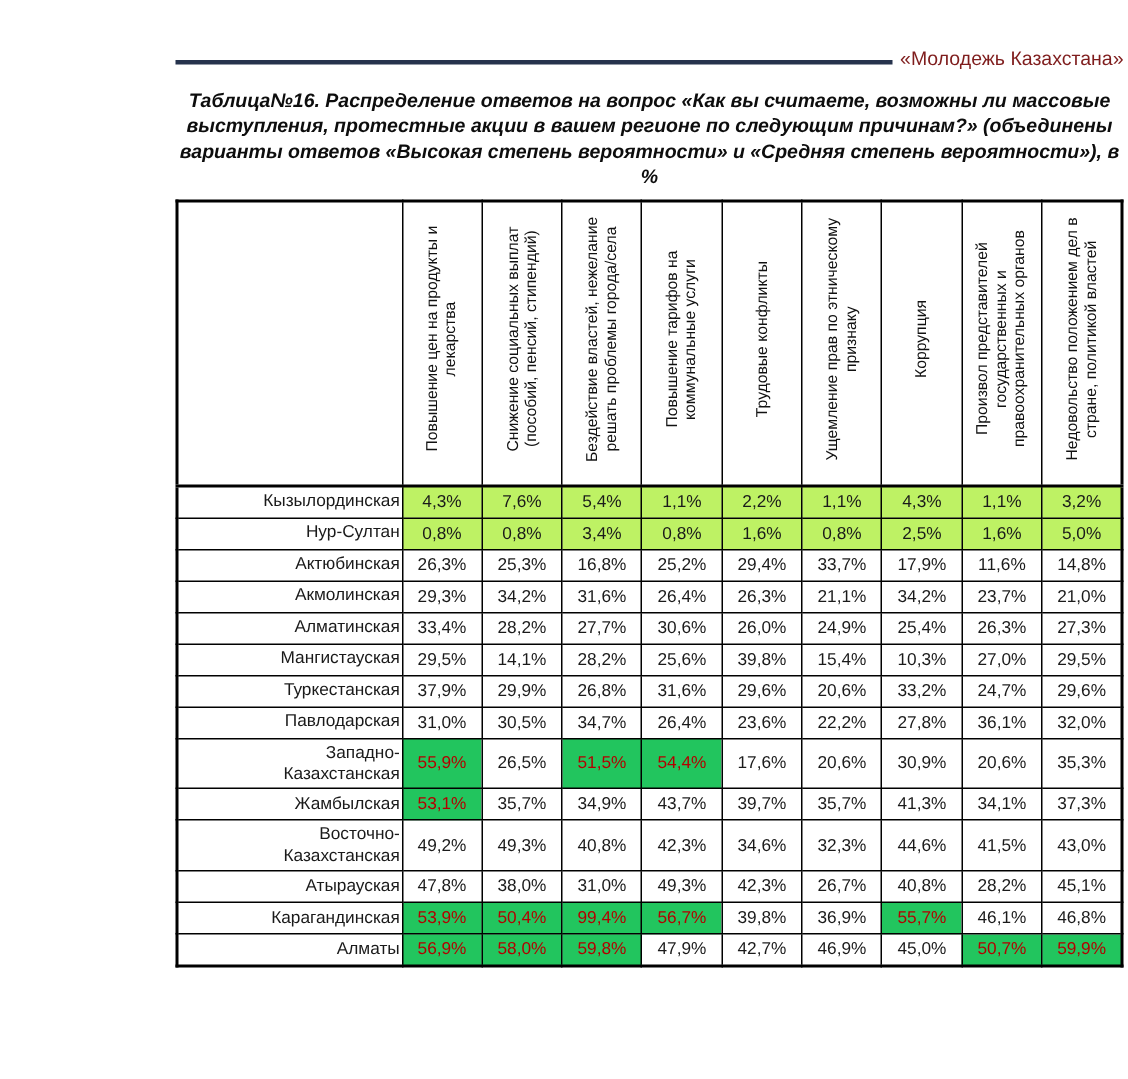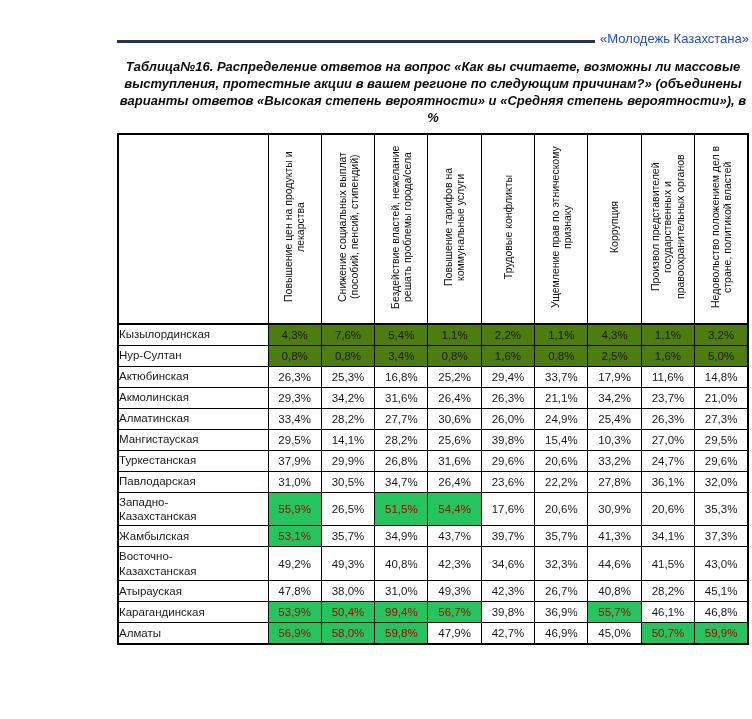--- a/index.html
+++ b/index.html
@@ -6,21 +6,21 @@
   body {
     width:752px; height:719px; overflow:hidden;
     font-family:"Liberation Sans", sans-serif;
     color:#111;
   }
   .sheet { padding:0 3px 0 117px; }
 
   
   .running-head { display:flex; align-items:flex-end; height:46px; }
   .head-rule { flex:1 1 auto; border-bottom:3px solid #26334d; margin-bottom:3px; }
-  .journal { font-size:13px; color:#1d4ed8; padding-left:5px; white-space:nowrap; }
+  .journal { font-size:13px; color:#7f1d1d; padding-left:5px; white-space:nowrap; }
 
   
   .caption {
     margin:12px 0 6px 0;
     font-size:13px; font-weight:bold; font-style:italic;
     text-align:center; line-height:1.32; color:#0d0d0d;
   }
 
   
   table.survey {
@@ -36,23 +36,23 @@
     display:inline-block;
     writing-mode:vertical-rl; transform:rotate(180deg);
     font-size:10.5px; line-height:1.18; max-height:180px;
     text-align:center; padding:0 1px;
   }
   tbody td {
     font-size:11.5px; text-align:center; padding:2px 1px; height:16px;
     color:#1a1a1a; background:#fff;
   }
   tbody td.region {
-    text-align:left; padding-left:0; white-space:pre-line; line-height:1.25;
-  }
-  tbody td.green { background:#4d7c0f; }
+    text-align:right; padding-left:0; white-space:pre-line; line-height:1.25;
+  }
+  tbody td.green { background:#bef264; }
   tbody td.red { background:#22c55e; color:#b30000; }
 </style>
 </head>
 <body>
 
 <div class="sheet">
 
   <div class="running-head">
     <div class="head-rule"></div>
     <div class="journal">«Молодежь Казахстана»</div>

